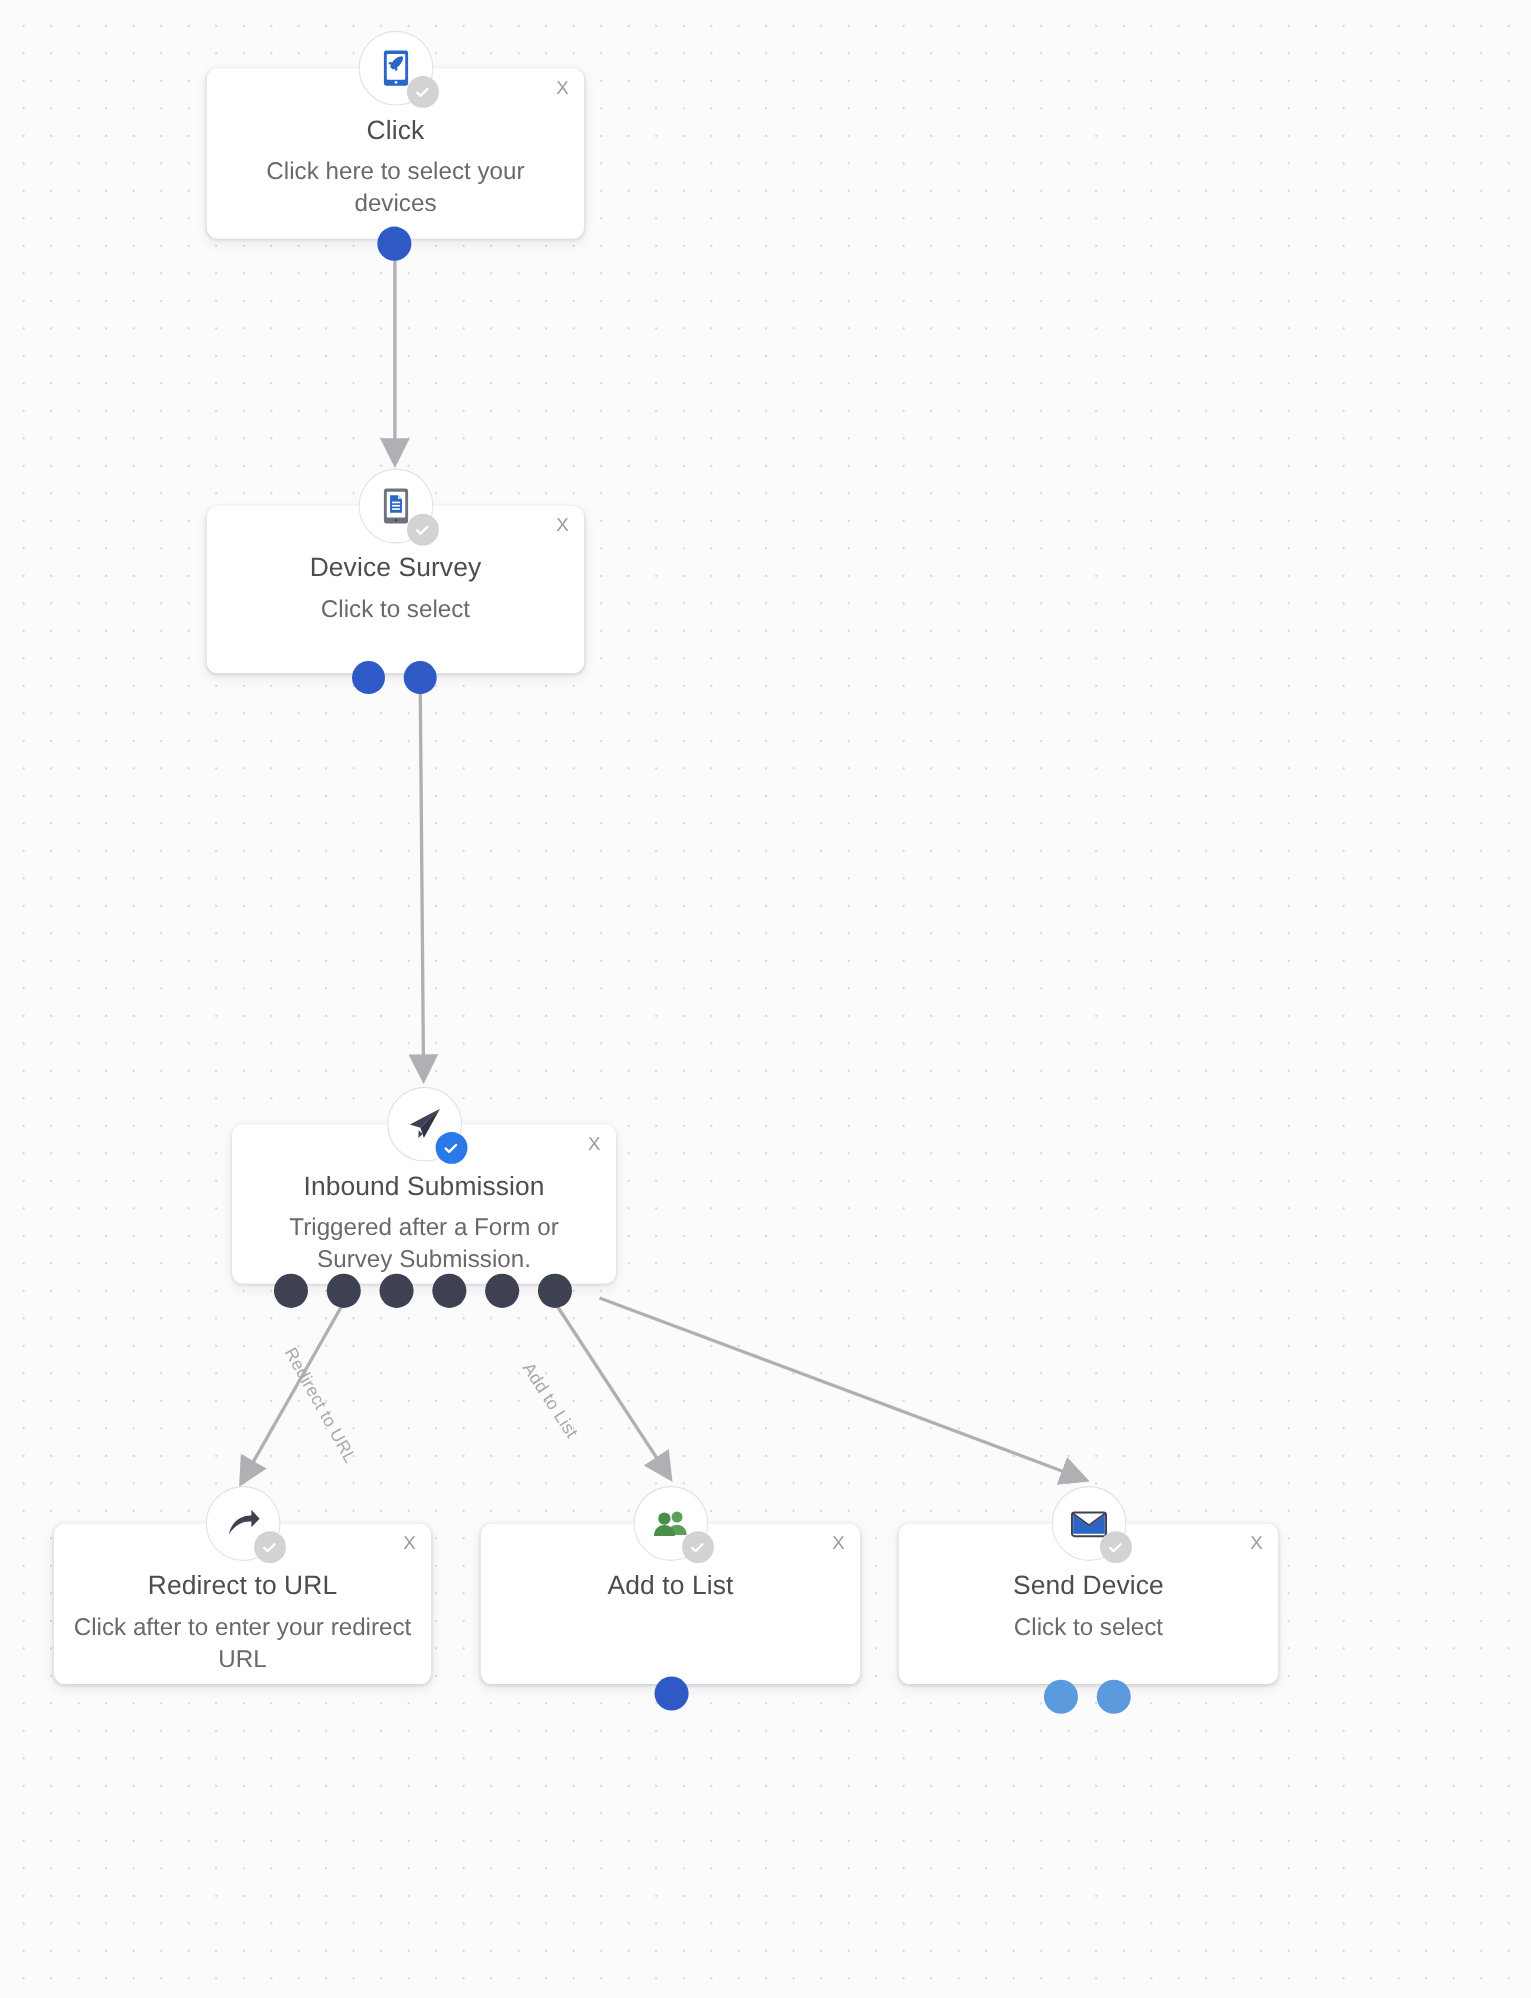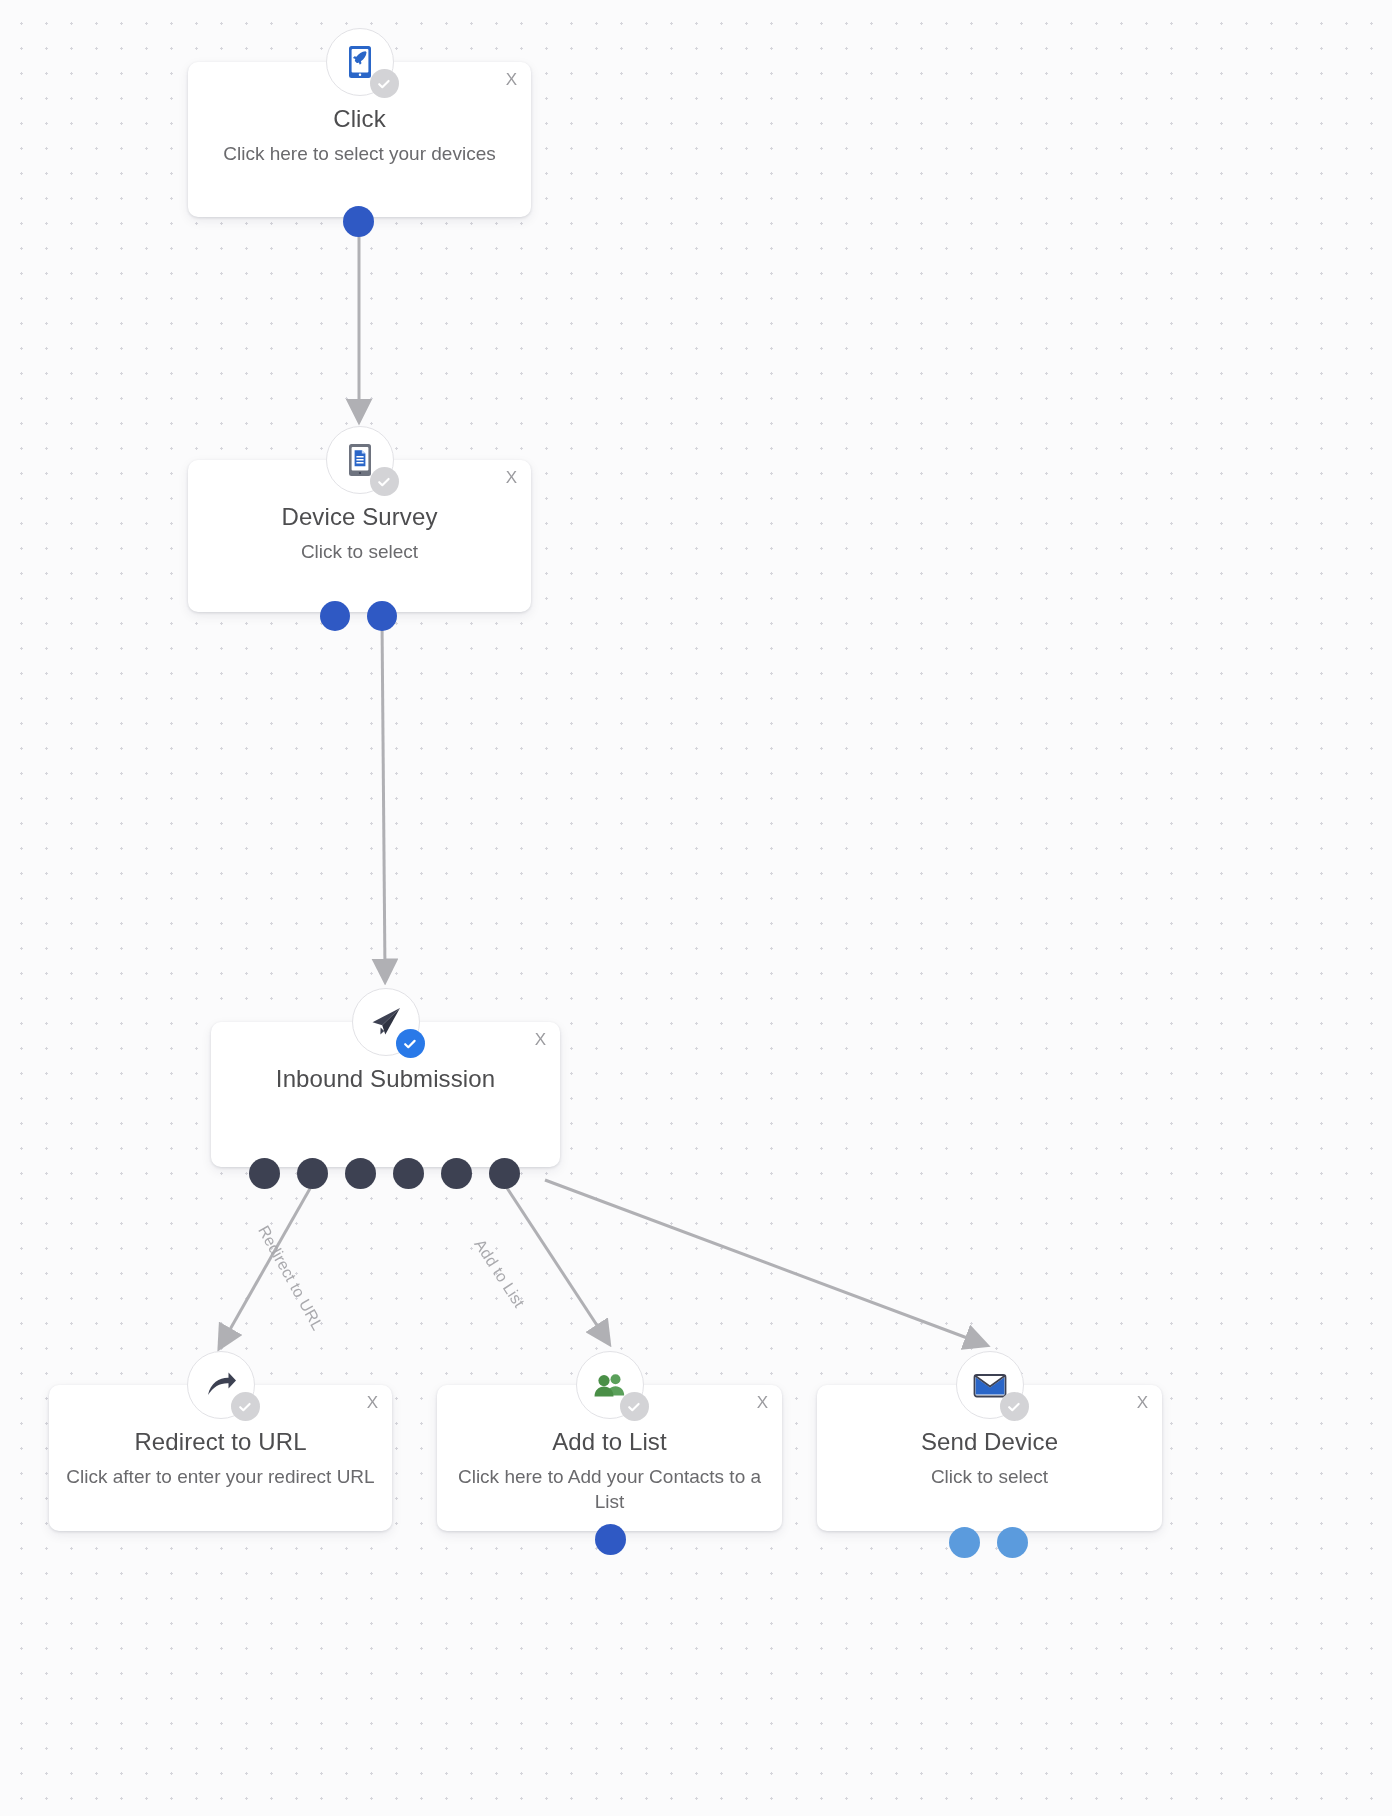--- a/index.html
+++ b/index.html
@@ -37,21 +37,21 @@
   }
   .node-title {
     font-size: 24px;
     font-weight: 400;
     color: #4d4d4f;
     line-height: 1.25;
     letter-spacing: 0.1px;
   }
   .node-sub {
     margin-top: 8px;
-    font-size: 19px;
+    font-size: 22px;
     font-weight: 400;
     color: #6a6a6d;
     line-height: 1.3;
   }
   .node-close {
     position: absolute;
     top: 9px;
     right: 14px;
     font-size: 17px;
     color: #9b9b9f;
@@ -194,20 +194,21 @@
         <path d="M11.6 21.6 L11.4 28.6 L15.2 25.0 Z" fill="#3d4152"></path>
       </svg>
       <span class="status-badge blue">
         <svg width="16" height="16" viewBox="0 0 16 16">
             <path d="M3.2 8.2 L6.3 11.2 L12.6 4.9" stroke="#ffffff" stroke-width="2.2" fill="none" stroke-linecap="round" stroke-linejoin="round"></path>
           </svg>
       </span>
     </div>
     <div class="node-close">X</div>
     <div class="node-title">Inbound Submission</div>
+    <div class="node-sub">Triggered after a Form or Survey Submission.</div>
   </div>
   <span class="dot dark" style="left:249px; top:1158px; width:31px; height:31px;"></span>
   <span class="dot dark" style="left:297px; top:1158px; width:31px; height:31px;"></span>
   <span class="dot dark" style="left:345px; top:1158px; width:31px; height:31px;"></span>
   <span class="dot dark" style="left:393px; top:1158px; width:31px; height:31px;"></span>
   <span class="dot dark" style="left:441px; top:1158px; width:31px; height:31px;"></span>
   <span class="dot dark" style="left:489px; top:1158px; width:31px; height:31px;"></span>
 
   <div class="node" style="left:49px; top:1385px; width:343px; height:146px;">
     <div class="icon-bubble">
@@ -234,21 +235,20 @@
         <path d="M1.5 25.4 C1.5 19.2 5.8 15.4 11.0 15.4 C16.2 15.4 20.5 19.2 20.5 25.4 Z" fill="#4a8f47"></path>
       </svg>
       <span class="status-badge grey">
         <svg width="16" height="16" viewBox="0 0 16 16">
             <path d="M3.2 8.2 L6.3 11.2 L12.6 4.9" stroke="#ffffff" stroke-width="2.1" fill="none" stroke-linecap="round" stroke-linejoin="round"></path>
           </svg>
       </span>
     </div>
     <div class="node-close">X</div>
     <div class="node-title">Add to List</div>
-    <div class="node-sub">Click here to Add your Contacts to a List</div>
   </div>
   <span class="dot blue" style="left:595px; top:1524px; width:31px; height:31px;"></span>
 
   <div class="node" style="left:817px; top:1385px; width:345px; height:146px;">
     <div class="icon-bubble">
       <svg width="34" height="27" viewBox="0 0 34 27" aria-hidden="true">
         <rect x="1.5" y="3" width="31" height="21.5" rx="2.4" fill="#ffffff" stroke="#3d4152" stroke-width="1.8"></rect>
         <path d="M2.6 5.2 L17 15.6 L31.4 5.2 L31.4 22.4 L2.6 22.4 Z" fill="#2a66c8"></path>
         <path d="M1.8 3.6 L17 14.6 L32.2 3.6" stroke="#3d4152" stroke-width="1.8" fill="none" stroke-linejoin="round"></path>
       </svg>

